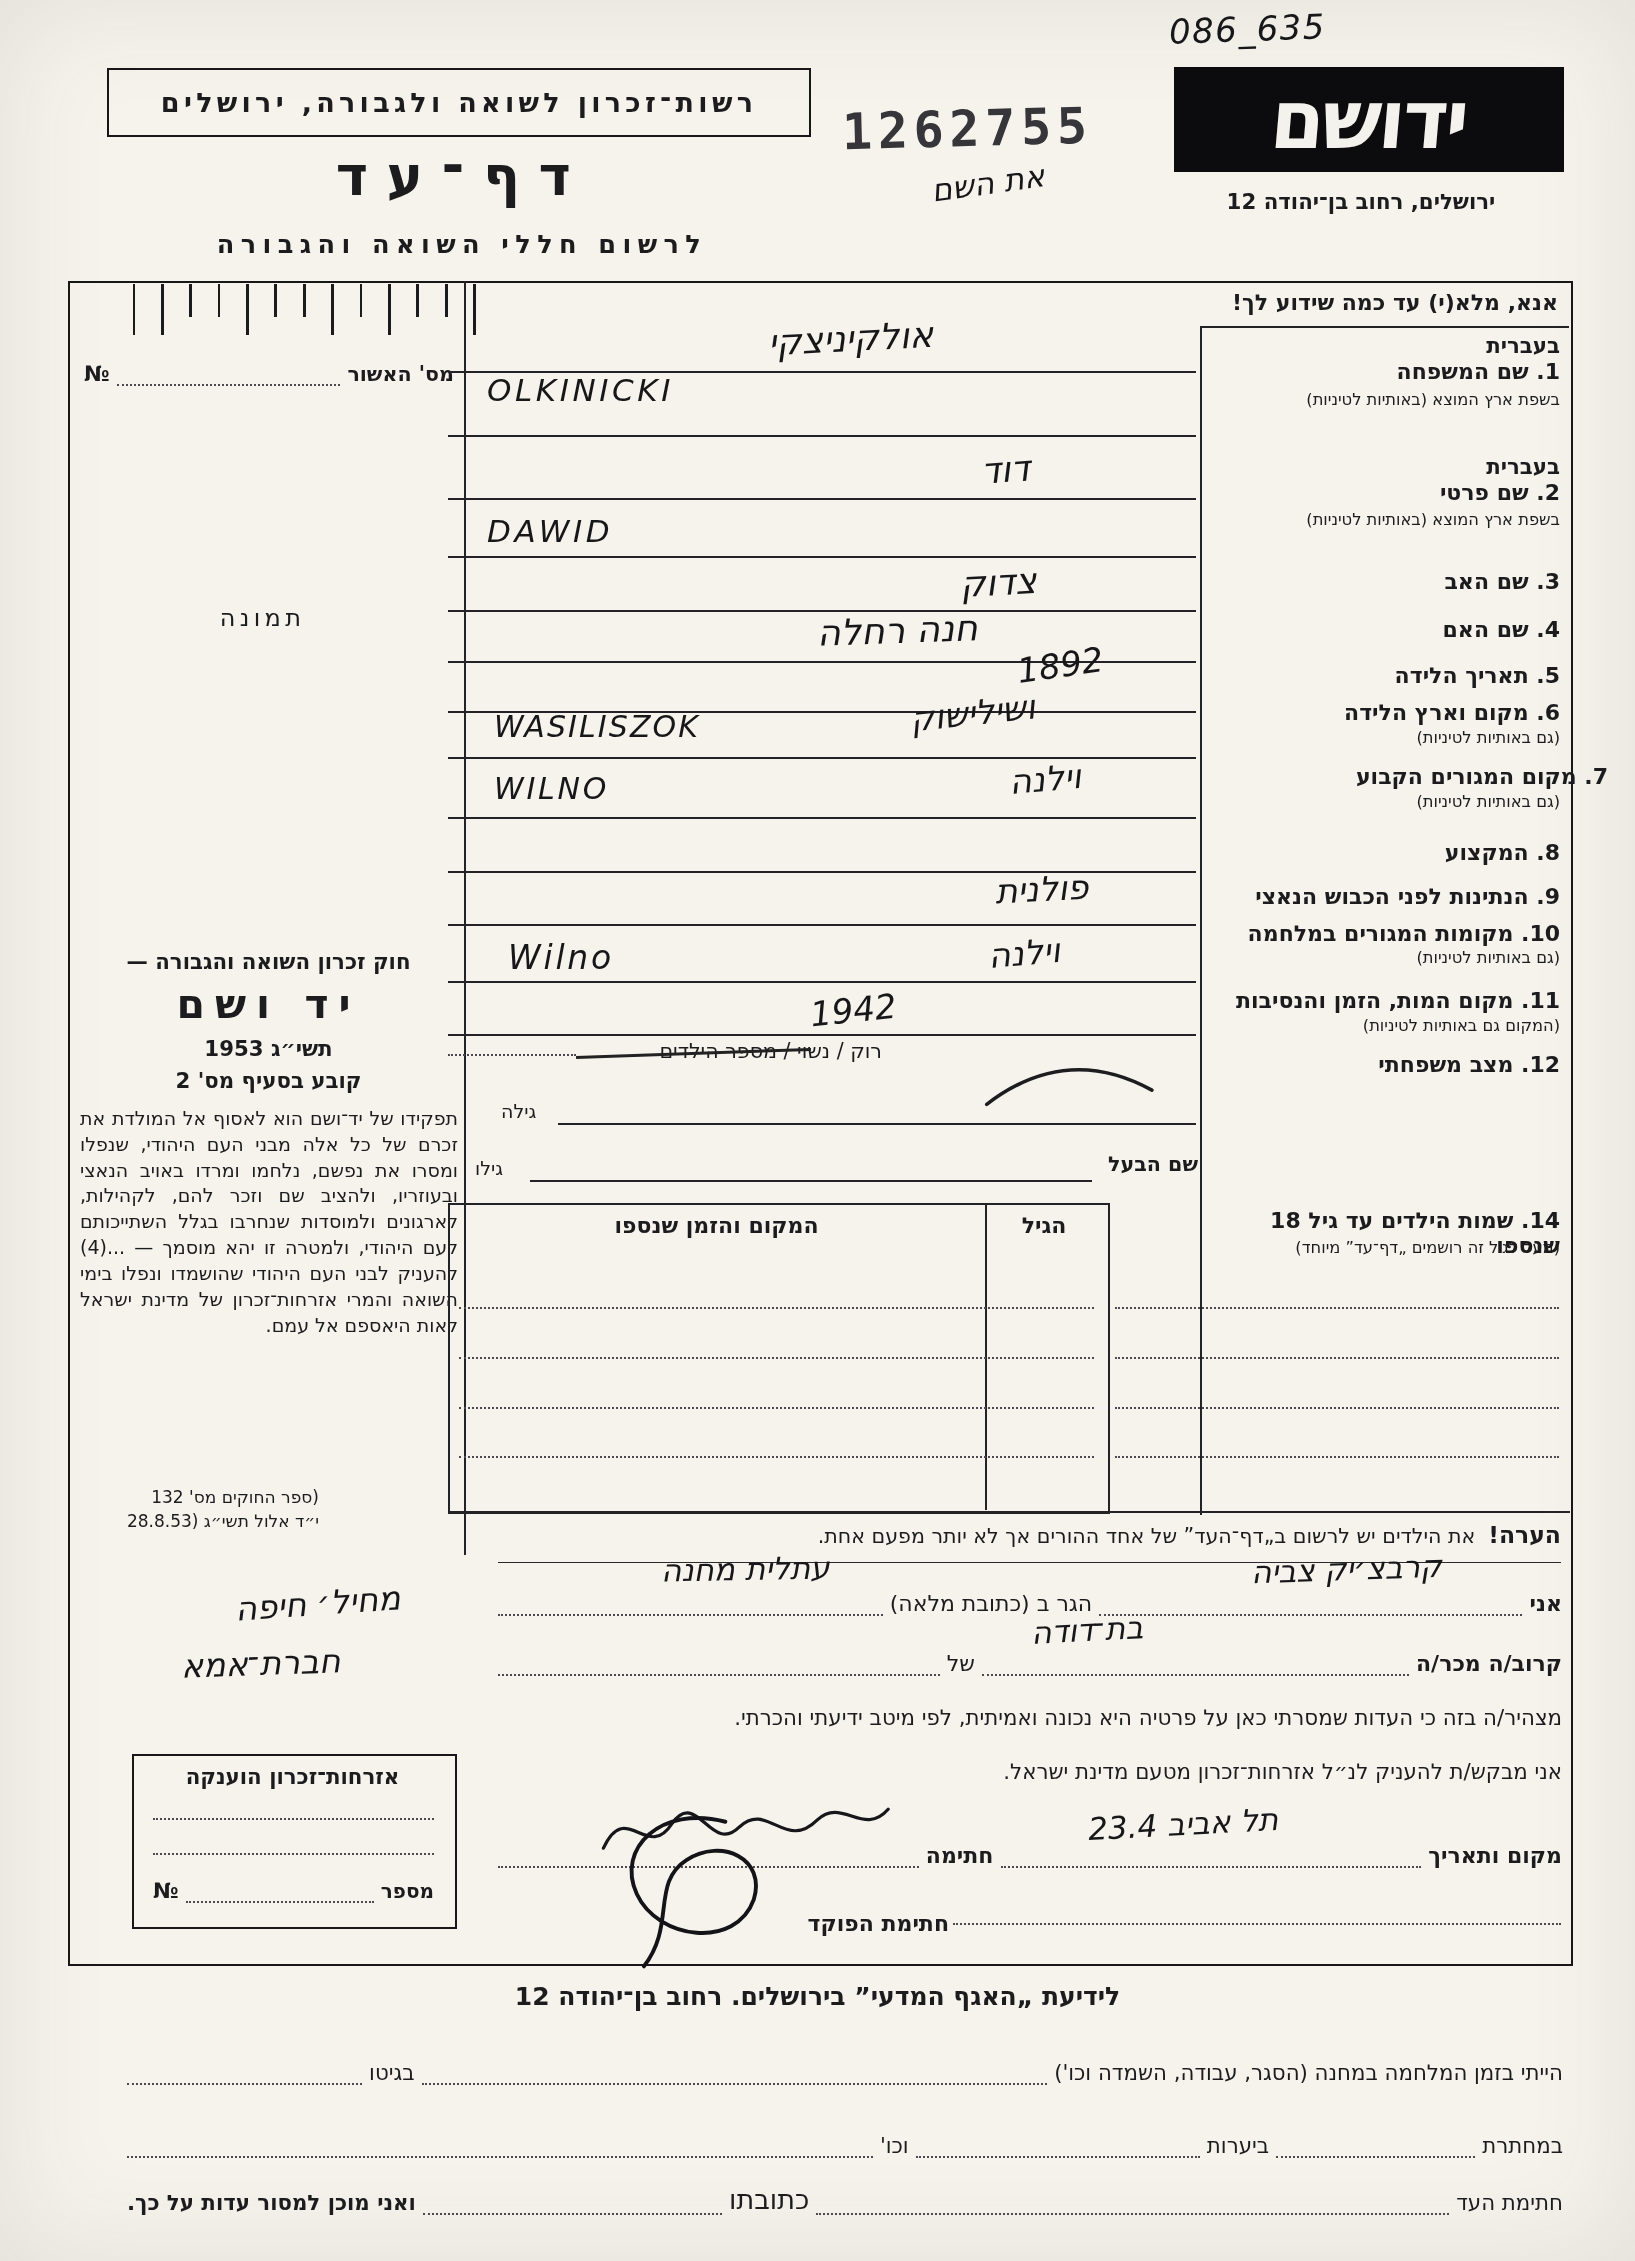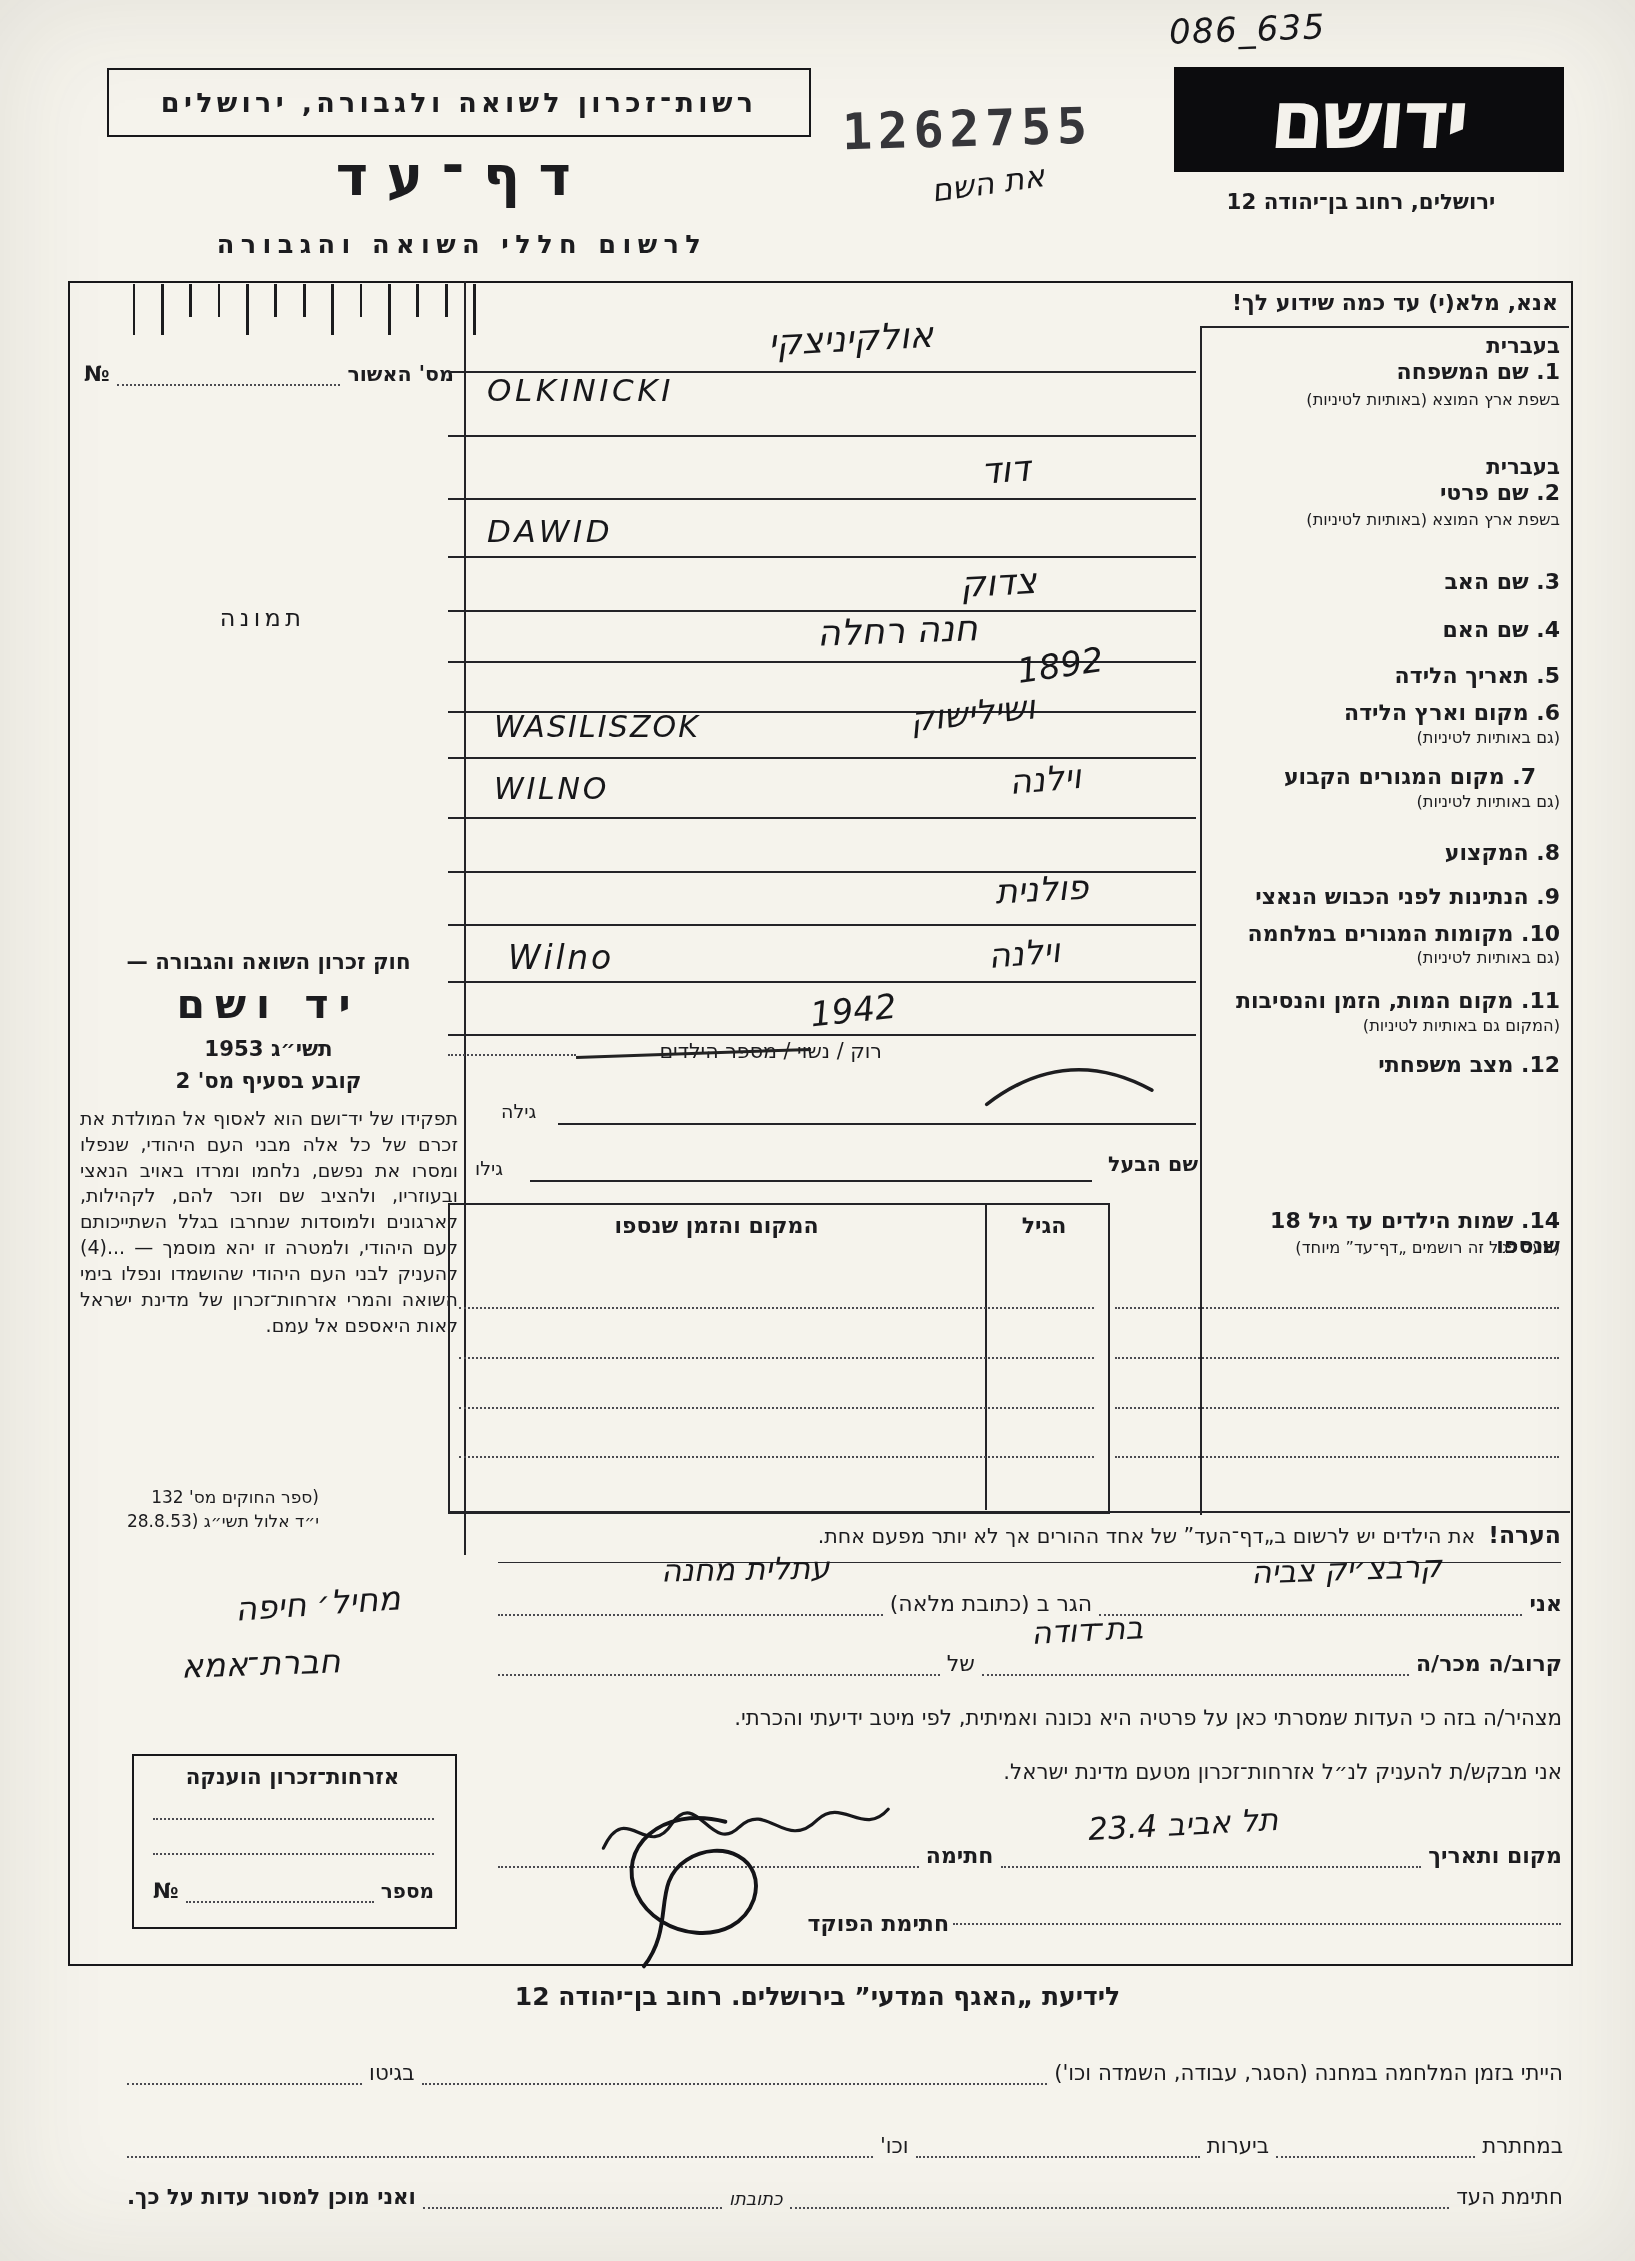--- a/index.html
+++ b/index.html
@@ -100,21 +100,21 @@
   <div class="a r b" style="left:1212px;top:480px;width:348px;font-size:22px;">2. שם פרטי</div>
   <div class="a r" style="left:1212px;top:510px;width:348px;font-size:16.3px;">בשפת ארץ המוצא (באותיות לטיניות)</div>
 
   <div class="a r b" style="left:1212px;top:569px;width:348px;font-size:22px;">3. שם האב</div>
   <div class="a r b" style="left:1212px;top:617px;width:348px;font-size:22px;">4. שם האם</div>
   <div class="a r b" style="left:1212px;top:663px;width:348px;font-size:22px;">5. תאריך הלידה</div>
 
   <div class="a r b" style="left:1212px;top:700px;width:348px;font-size:22px;">6. מקום וארץ הלידה</div>
   <div class="a r" style="left:1212px;top:728px;width:348px;font-size:16.3px;">(גם באותיות לטיניות)</div>
 
-  <div class="a r b" style="left:1188px;top:764px;width:348px;font-size:22px;">7. מקום המגורים הקבוע</div>
+  <div class="a r b" style="left:1260px;top:764px;width:348px;font-size:22px;">7. מקום המגורים הקבוע</div>
   <div class="a r" style="left:1212px;top:792px;width:348px;font-size:16.3px;">(גם באותיות לטיניות)</div>
 
   <div class="a r b" style="left:1212px;top:840px;width:348px;font-size:22px;">8. המקצוע</div>
   <div class="a r b" style="left:1212px;top:884px;width:348px;font-size:22px;">9. הנתינות לפני הכבוש הנאצי</div>
 
   <div class="a r b" style="left:1212px;top:921px;width:348px;font-size:22px;">10. מקומות המגורים במלחמה</div>
   <div class="a r" style="left:1212px;top:948px;width:348px;font-size:16.3px;">(גם באותיות לטיניות)</div>
 
   <div class="a r b" style="left:1212px;top:988px;width:348px;font-size:22px;">11. מקום המות, הזמן והנסיבות</div>
   <div class="a r" style="left:1212px;top:1016px;width:348px;font-size:16.3px;">(המקום גם באותיות לטיניות)</div>
@@ -250,19 +250,19 @@
     <span class="dt" style="flex-basis:199px;"></span>
     <span style="font-size:21.3px;">ביערות</span>
     <span class="dt" style="flex-basis:284px;"></span>
     <span style="font-size:21.3px;">וכו'</span>
     <span class="dt grow"></span>
   </div>
 
   <div class="a flexrow" style="left:127px;top:2184px;width:1436px;">
     <span style="font-size:21.3px;">חתימת העד</span>
     <span class="dt grow"></span>
-    <span style="font-size:18px;font-style:italic;">כתובתו</span>
+    <span style="font-size:27px;">כתובתו</span>
     <span class="dt" style="flex-basis:299px;"></span>
     <span class="b" style="font-size:21.3px;">ואני מוכן למסור עדות על כך.</span>
   </div>
 
 </div>
 
 
 </body></html>

